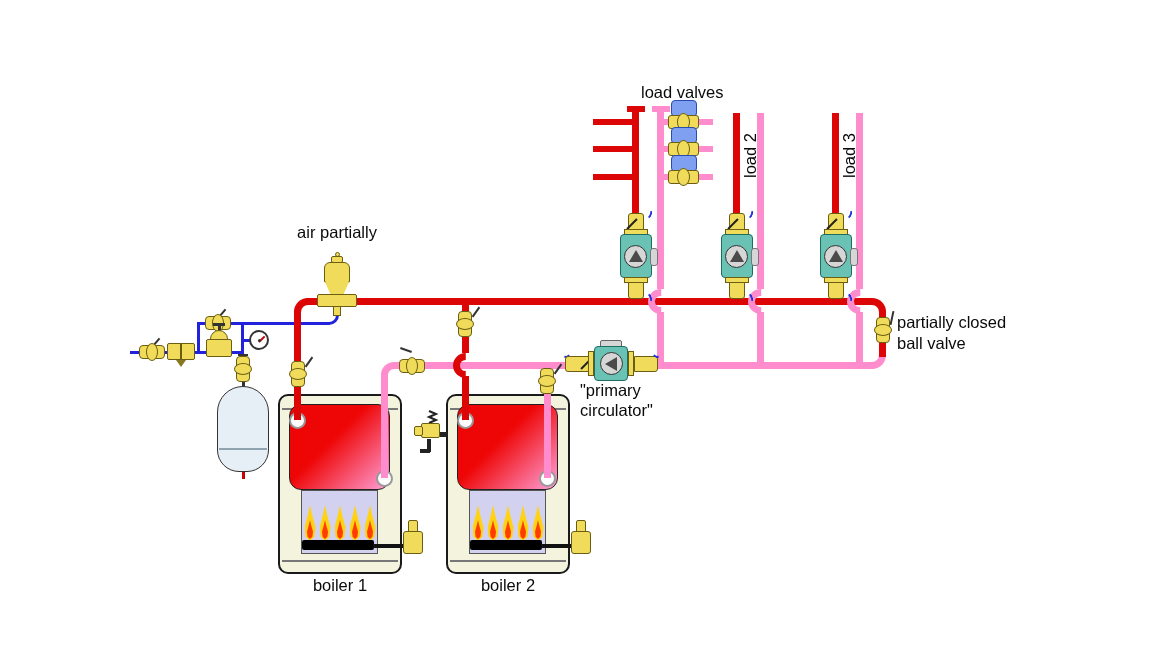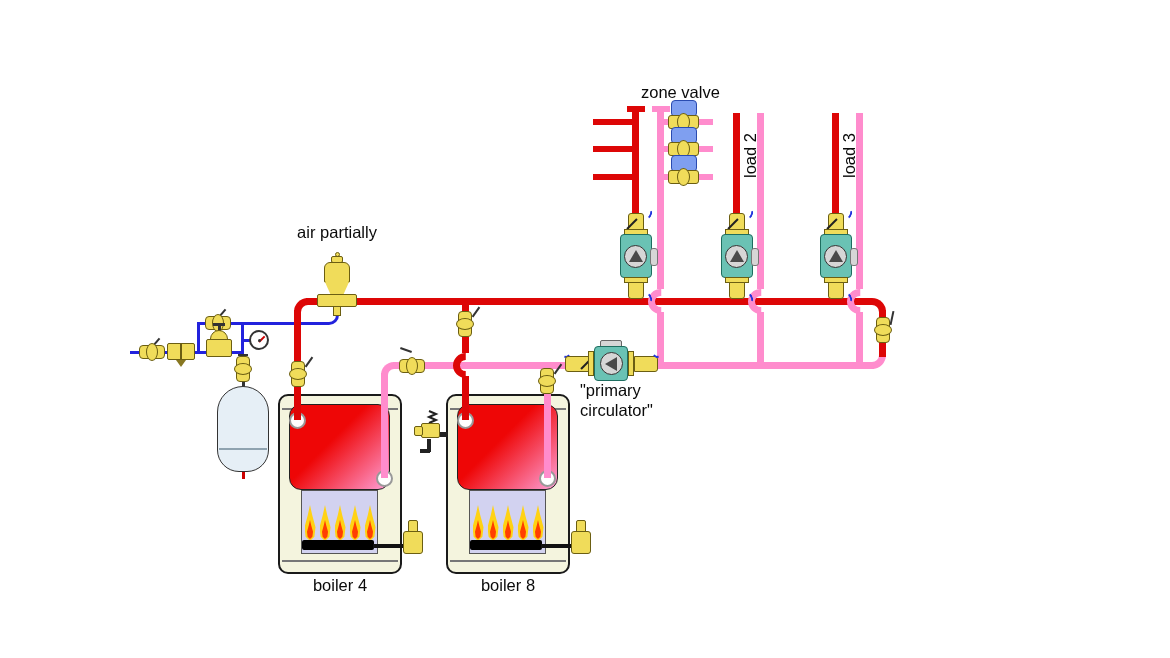--- a/index.html
+++ b/index.html
@@ -242,21 +242,22 @@
   <div class="a z6 chk" style="left:585px;top:357px;width:2px;height:14px;transform:rotate(45deg);"></div>
   <div class="a z6 flange" style="left:588px;top:351px;width:6px;height:25px;"></div>
   <div class="a z6" style="left:600px;top:340px;width:22px;height:8px;background:var(--metal);border:1px solid #666;border-radius:2px;"></div>
   <div class="a z6 pumpbody" style="left:594px;top:346px;width:34px;height:35px;"></div>
   <div class="a z6 pcircle" style="left:599.5px;top:352px;width:23px;height:23px;"></div>
   <div class="a z6" style="left:605px;top:356.5px;width:0;height:0;border-top:7px solid transparent;border-bottom:7px solid transparent;border-right:12px solid #4a4a4a;"></div>
   <div class="a z6 flange" style="left:628px;top:351px;width:6px;height:25px;"></div>
   <div class="a z6 brass" style="left:634px;top:356px;width:24px;height:16px;border-radius:0 3px 3px 0;"></div>
   <div class="a z6 bh" style="left:652px;top:348px;width:11px;height:9px;transform:rotate(110deg);"></div>
 
-  <div class="lbl z7" style="left:641px;top:83px;width:110px;font-size:16.5px;">zone valve</div>
+  <div class="lbl z7" style="left:641px;top:83px;width:110px;font-size:16.5px;">load valves</div>
   <div class="lbl z7" style="left:277px;top:223px;width:120px;text-align:center;font-size:16.5px;">air partially</div>
   <div class="lbl z7" style="left:741px;top:178px;font-size:16.5px;transform:rotate(-90deg);transform-origin:0 0;white-space:nowrap;">load 2</div>
   <div class="lbl z7" style="left:840px;top:178px;font-size:16.5px;transform:rotate(-90deg);transform-origin:0 0;white-space:nowrap;">load 3</div>
   <div class="lbl z7" style="left:580px;top:380px;width:92px;font-size:16.5px;line-height:20px;">"primary circulator"</div>
-  <div class="lbl z7" style="left:290px;top:576px;width:100px;text-align:center;font-size:16.5px;">boiler 4</div>
-  <div class="lbl z7" style="left:458px;top:576px;width:100px;text-align:center;font-size:16.5px;">boiler 8</div>
+  <div class="lbl z7" style="left:897px;top:312px;width:130px;font-size:16.5px;line-height:21px;">partially closed ball valve</div>
+  <div class="lbl z7" style="left:290px;top:576px;width:100px;text-align:center;font-size:16.5px;">boiler 1</div>
+  <div class="lbl z7" style="left:458px;top:576px;width:100px;text-align:center;font-size:16.5px;">boiler 2</div>
 
 </div>
 
 </body></html>

